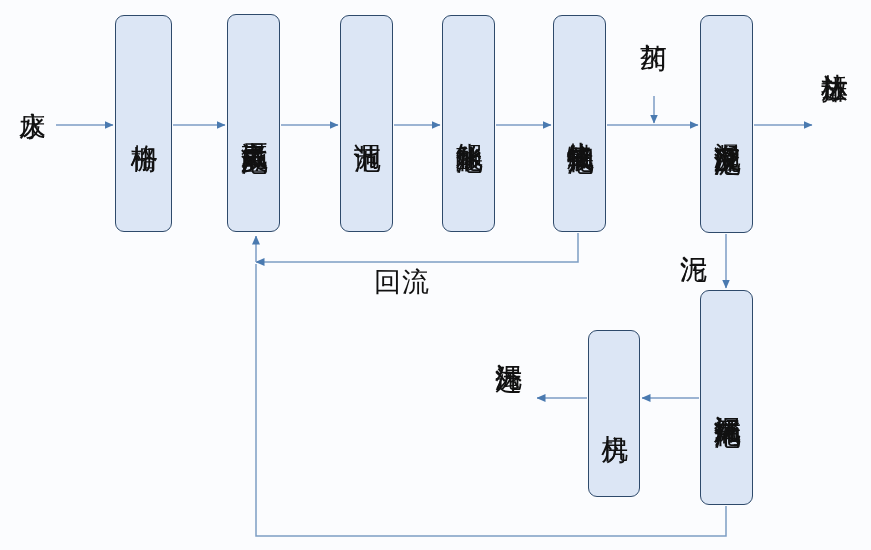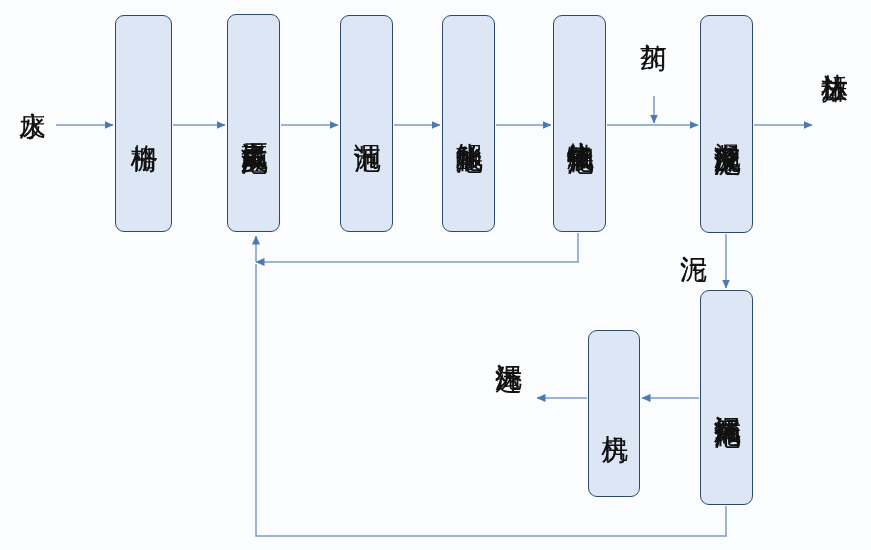--- a/index.html
+++ b/index.html
@@ -146,14 +146,15 @@
   <div class="vlabel" style="left:18px; top:90px;">废水</div>
 
   <div class="vlabel" style="left:639px; top:22px;">加药</div>
 
   <div class="vlabel" style="left:820px; top:52px;">达标排放</div>
 
   <div class="vlabel" style="left:679px; top:234px;">污泥</div>
 
   <div class="vlabel" style="left:494px; top:342px;">污泥外运</div>
 
+  <div class="hlabel" style="left:374px; top:264px;">回流</div>
 
 </div>
 
 </body></html>

